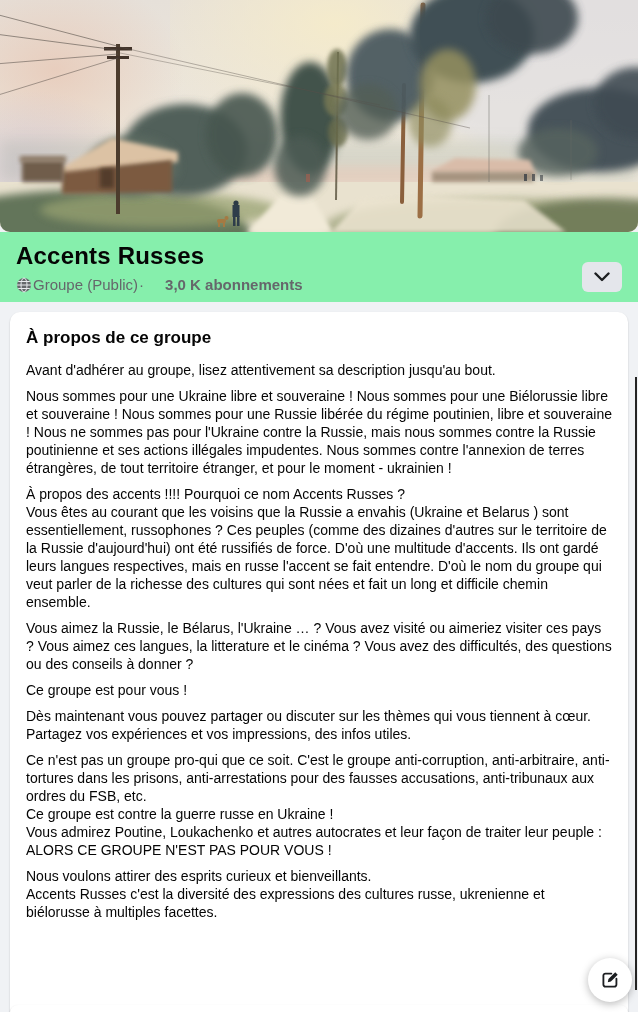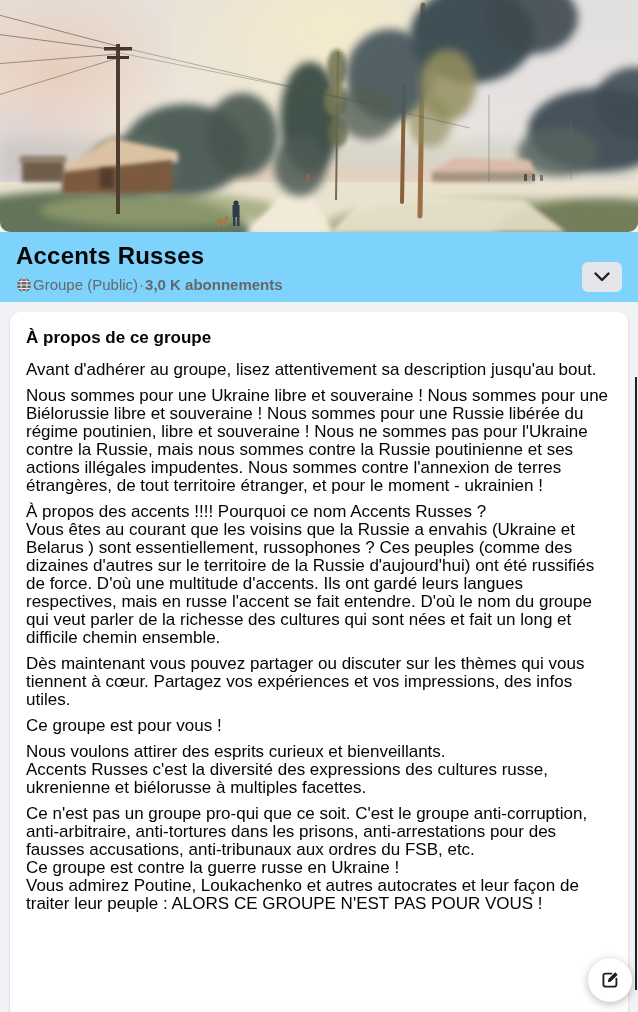--- a/index.html
+++ b/index.html
@@ -8,43 +8,43 @@
     overflow:hidden;font-family:"Liberation Sans",sans-serif;
     -webkit-font-smoothing:antialiased;
   }
   
   .cover{
     position:absolute;top:0;left:0;width:638px;height:232px;
     border-radius:0 0 10px 10px;overflow:hidden;background:#ece6da;cursor:pointer;
   }
   .cover svg{display:block;}
   
-  .header{position:absolute;top:232px;left:0;width:638px;height:70px;background:#7dd3fc;}
+  .header{position:absolute;top:232px;left:0;width:638px;height:70px;background:#86efac;}
   .group-title{
     margin:0;padding:11px 0 0 16px;font-size:24px;line-height:26px;
     font-weight:700;color:#050505;letter-spacing:.2px;
   }
   .meta{display:flex;align-items:center;gap:1px;margin:7px 0 0 16px;
     font-size:15px;color:#65676b;}
   .meta .globe{display:flex;align-items:center;}
-  .meta .followers{font-weight:700;}
+  .meta .followers{font-weight:700;margin-left:20px;}
   .more-btn{
     position:absolute;top:30px;right:16px;width:40px;height:30px;
     border:none;border-radius:6px;background:#e4e6eb;
     display:flex;align-items:center;justify-content:center;cursor:pointer;padding:0;
   }
   
   .card{
     position:absolute;top:312px;left:10px;width:618px;height:787px;
     background:#ffffff;border-radius:10px;box-shadow:0 1px 2px rgba(0,0,0,.2);
     padding:16px;box-sizing:border-box;overflow:hidden;
   }
   .card h2{margin:0 0 13px 0;font-size:17px;font-weight:700;color:#050505;}
   .para{
-    font-size:17px;line-height:18px;color:#050505;margin:0 0 8px 0;
+    font-size:14px;line-height:18px;color:#050505;margin:0 0 8px 0;
     white-space:pre-line;
   }
   
   .next-card{
     position:absolute;top:1005px;left:10px;width:618px;height:20px;
     background:#ffffff;border-radius:8px 8px 0 0;box-shadow:0 1px 2px rgba(0,0,0,.2);
   }
   .fab{
     position:absolute;top:958px;right:6px;width:44px;height:44px;border-radius:50%;
     background:#ffffff;border:none;box-shadow:0 2px 8px rgba(0,0,0,.28);
@@ -195,27 +195,28 @@
     </button>
   </div>
 
   <section class="card">
     <h2>À propos de ce groupe</h2>
     <div>
         <div class="para">Avant d'adhérer au groupe, lisez attentivement sa description jusqu'au bout.</div>
         <div class="para">Nous sommes pour une Ukraine libre et souveraine ! Nous sommes pour une Biélorussie libre et souveraine ! Nous sommes pour une Russie libérée du régime poutinien, libre et souveraine ! Nous ne sommes pas pour l'Ukraine contre la Russie, mais nous sommes contre la Russie poutinienne et ses actions illégales impudentes. Nous sommes contre l'annexion de terres étrangères, de tout territoire étranger, et pour le moment - ukrainien !</div>
         <div class="para">À propos des accents !!!! Pourquoi ce nom Accents Russes ?
 Vous êtes au courant que les voisins que la Russie a envahis (Ukraine et Belarus ) sont essentiellement, russophones ? Ces peuples (comme des dizaines d'autres sur le territoire de la Russie d'aujourd'hui) ont été russifiés de force. D'où une multitude d'accents. Ils ont gardé leurs langues respectives, mais en russe l'accent se fait entendre. D'où le nom du groupe qui veut parler de la richesse des cultures qui sont nées et fait un long et difficile chemin ensemble.</div>
+        <div class="para">Vous aimez la Russie, le Bélarus, l'Ukraine … ? Vous avez visité ou aimeriez visiter ces pays ? Vous aimez ces langues, la litterature et le cinéma ? Vous avez des difficultés, des questions ou des conseils à donner ?</div>
+        <div class="para">Ce groupe est pour vous !</div>
         <div class="para">Dès maintenant vous pouvez partager ou discuter sur les thèmes qui vous tiennent à cœur. Partagez vos expériences et vos impressions, des infos utiles.</div>
-        <div class="para">Ce groupe est pour vous !</div>
-        <div class="para">Nous voulons attirer des esprits curieux et bienveillants.
-Accents Russes c'est la diversité des expressions des cultures russe, ukrenienne et biélorusse à multiples facettes.</div>
         <div class="para">Ce n'est pas un groupe pro-qui que ce soit. C'est le groupe anti-corruption, anti-arbitraire, anti-tortures dans les prisons, anti-arrestations pour des fausses accusations, anti-tribunaux aux ordres du FSB, etc.
 Ce groupe est contre la guerre russe en Ukraine !
 Vous admirez Poutine, Loukachenko et autres autocrates et leur façon de traiter leur peuple : ALORS CE GROUPE N'EST PAS POUR VOUS !</div>
+        <div class="para">Nous voulons attirer des esprits curieux et bienveillants.
+Accents Russes c'est la diversité des expressions des cultures russe, ukrenienne et biélorusse à multiples facettes.</div>
       </div>
 
   </section>
 
   <div class="next-card"></div>
 
   <button class="fab">
     <svg width="22" height="22" viewBox="0 0 24 24">
       <path d="M13.5 5 H7 a2.2 2.2 0 0 0 -2.2 2.2 V17 a2.2 2.2 0 0 0 2.2 2.2 H16.8 A2.2 2.2 0 0 0 19 17 V10.5" fill="none" stroke="#1c1e21" stroke-width="2" stroke-linecap="round"></path>
       <path d="M17.7 3.6 l2.7 2.7 L13 13.7 l-3.4 .7 .7 -3.4 z" fill="#1c1e21"></path>

